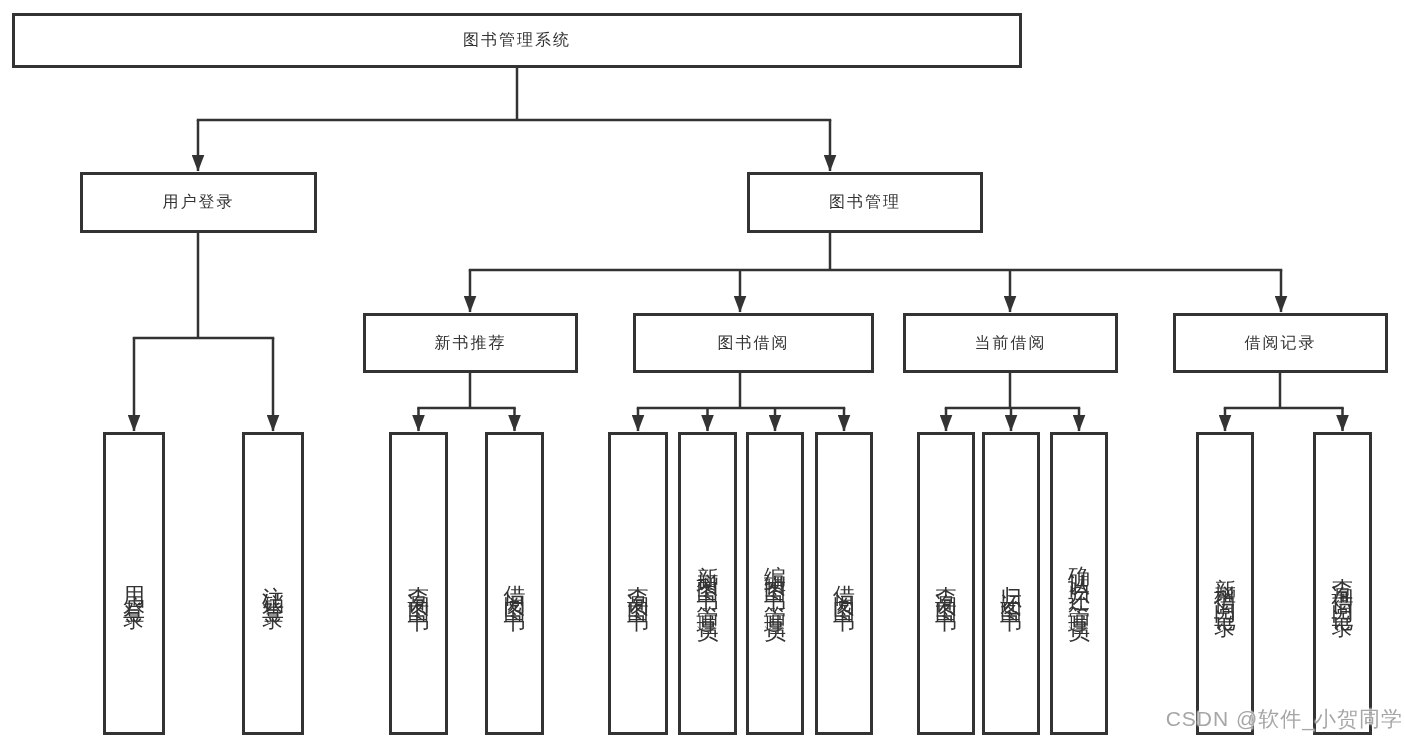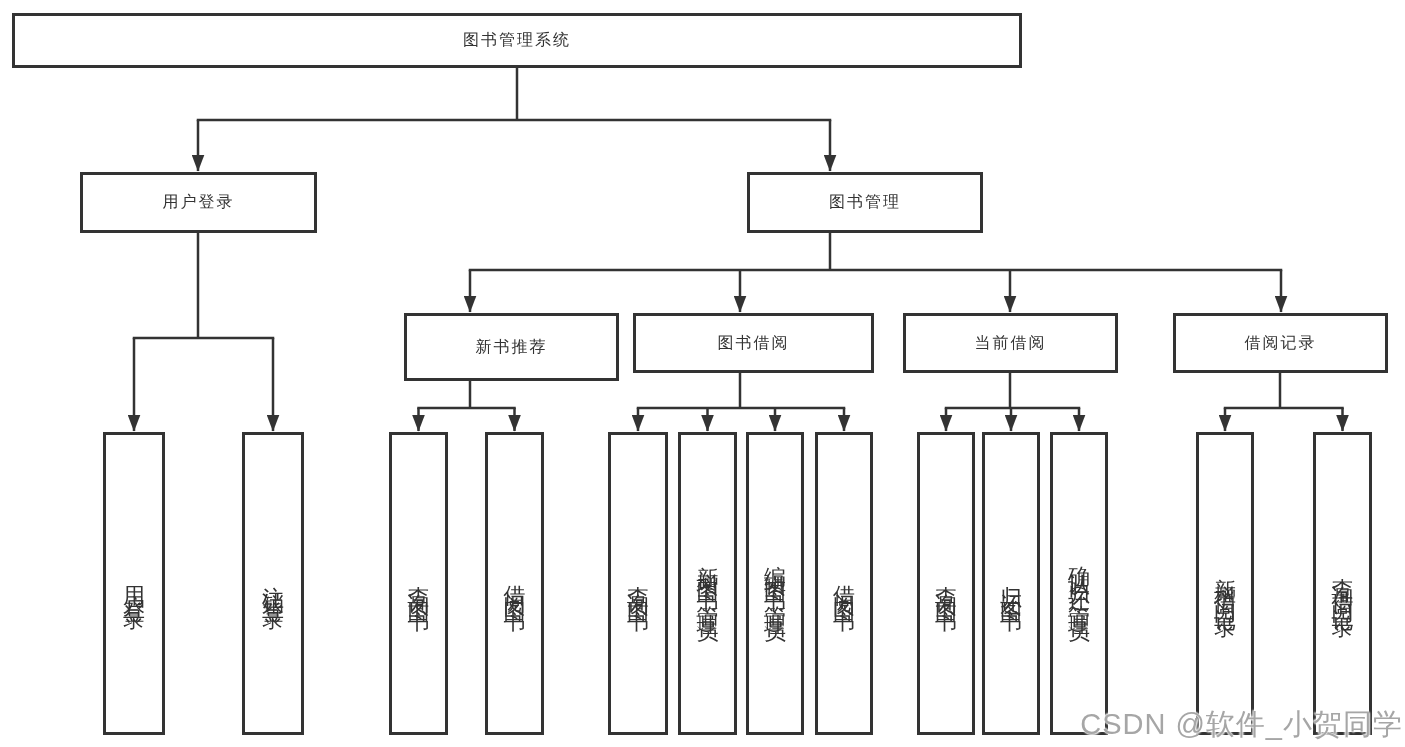--- a/index.html
+++ b/index.html
@@ -45,22 +45,22 @@
   .v-node {
     writing-mode: vertical-rl;
     text-orientation: mixed;
     font-size: 22px;
     letter-spacing: 8px;
     line-height: 1;
   }
   .watermark {
     position: absolute;
     right: 2px;
-    bottom: 2px;
-    font-size: 29px;
+    bottom: 14px;
+    font-size: 21px;
     letter-spacing: 1px;
     color: var(--wm, #a6a6a6);
     text-shadow: 0 0 2px #ffffff, 1px 1px 2px #ffffff, -1px -1px 2px #ffffff;
     white-space: nowrap;
   }
 </style>
 </head>
 <body>
 
 <div class="stage">
@@ -113,21 +113,21 @@
       <path d="M1225,408 V431" marker-end="url(#arw)"></path>
       <path d="M1342.5,408 V431" marker-end="url(#arw)"></path>
     </g>
   </svg>
 
   <div class="node h-node" style="left:12px; top:13px; width:1010px; height:55px;">图书管理系统</div>
 
   <div class="node h-node" style="left:80px; top:172px; width:237px; height:61px;">用户登录</div>
   <div class="node h-node" style="left:711px; top:172px; width:236px; height:61px;margin-left:36px;">图书管理</div>
 
-  <div class="node h-node" style="left:363px; top:313px; width:215px; height:68px;margin-left:41px;">新书推荐</div>
+  <div class="node h-node" style="left:363px; top:313px; width:215px; height:60px;">新书推荐</div>
   <div class="node h-node" style="left:633px; top:313px; width:241px; height:60px;">图书借阅</div>
   <div class="node h-node" style="left:903px; top:313px; width:215px; height:60px;text-align:right;">当前借阅</div>
   <div class="node h-node" style="left:1173px; top:313px; width:215px; height:60px;">借阅记录</div>
 
   <div class="node v-node" style="left:103px; top:432px; width:62px; height:303px;">用户登录</div>
   <div class="node v-node" style="left:242px; top:432px; width:62px; height:303px;">注销登录</div>
 
   <div class="node v-node" style="left:389px; top:432px; width:59px; height:303px;">查询图书</div>
   <div class="node v-node" style="left:485px; top:432px; width:59px; height:303px;">借阅图书</div>
 

